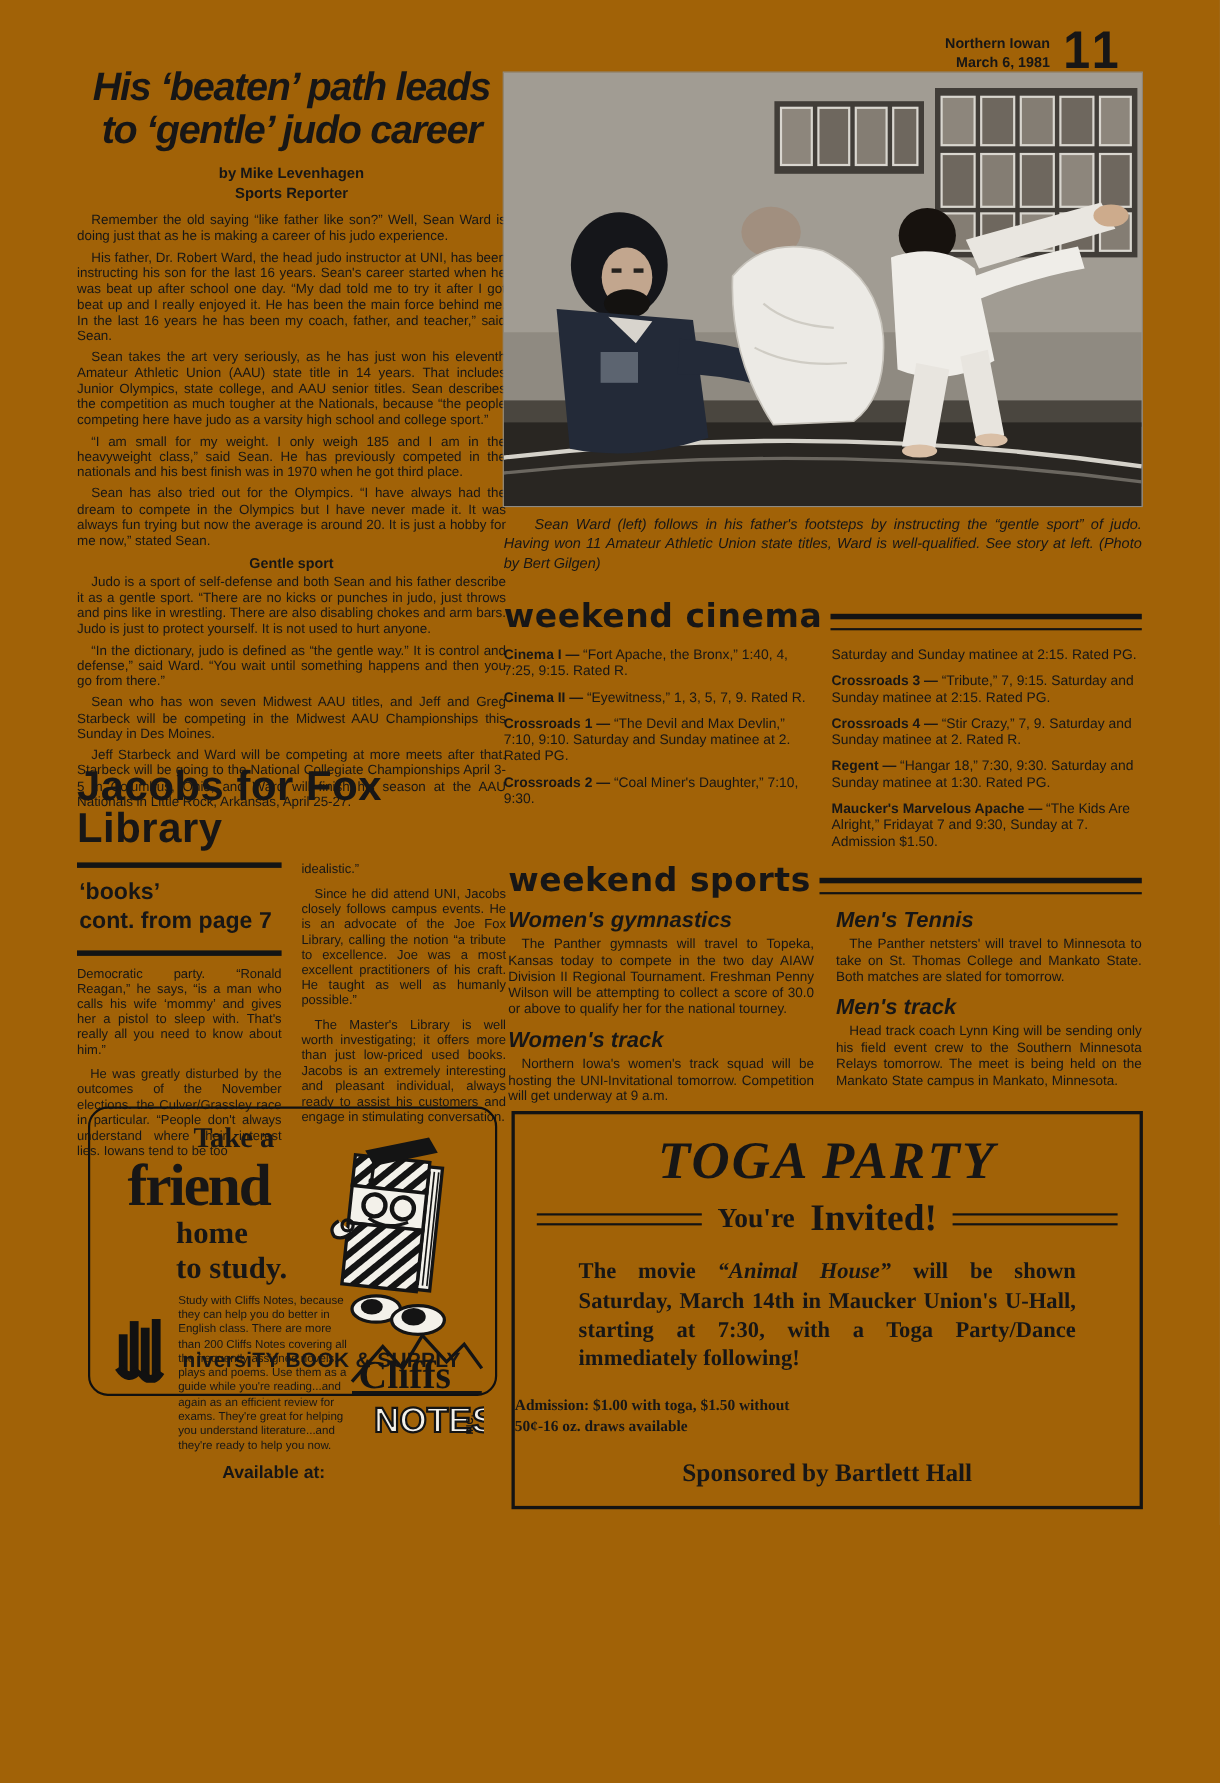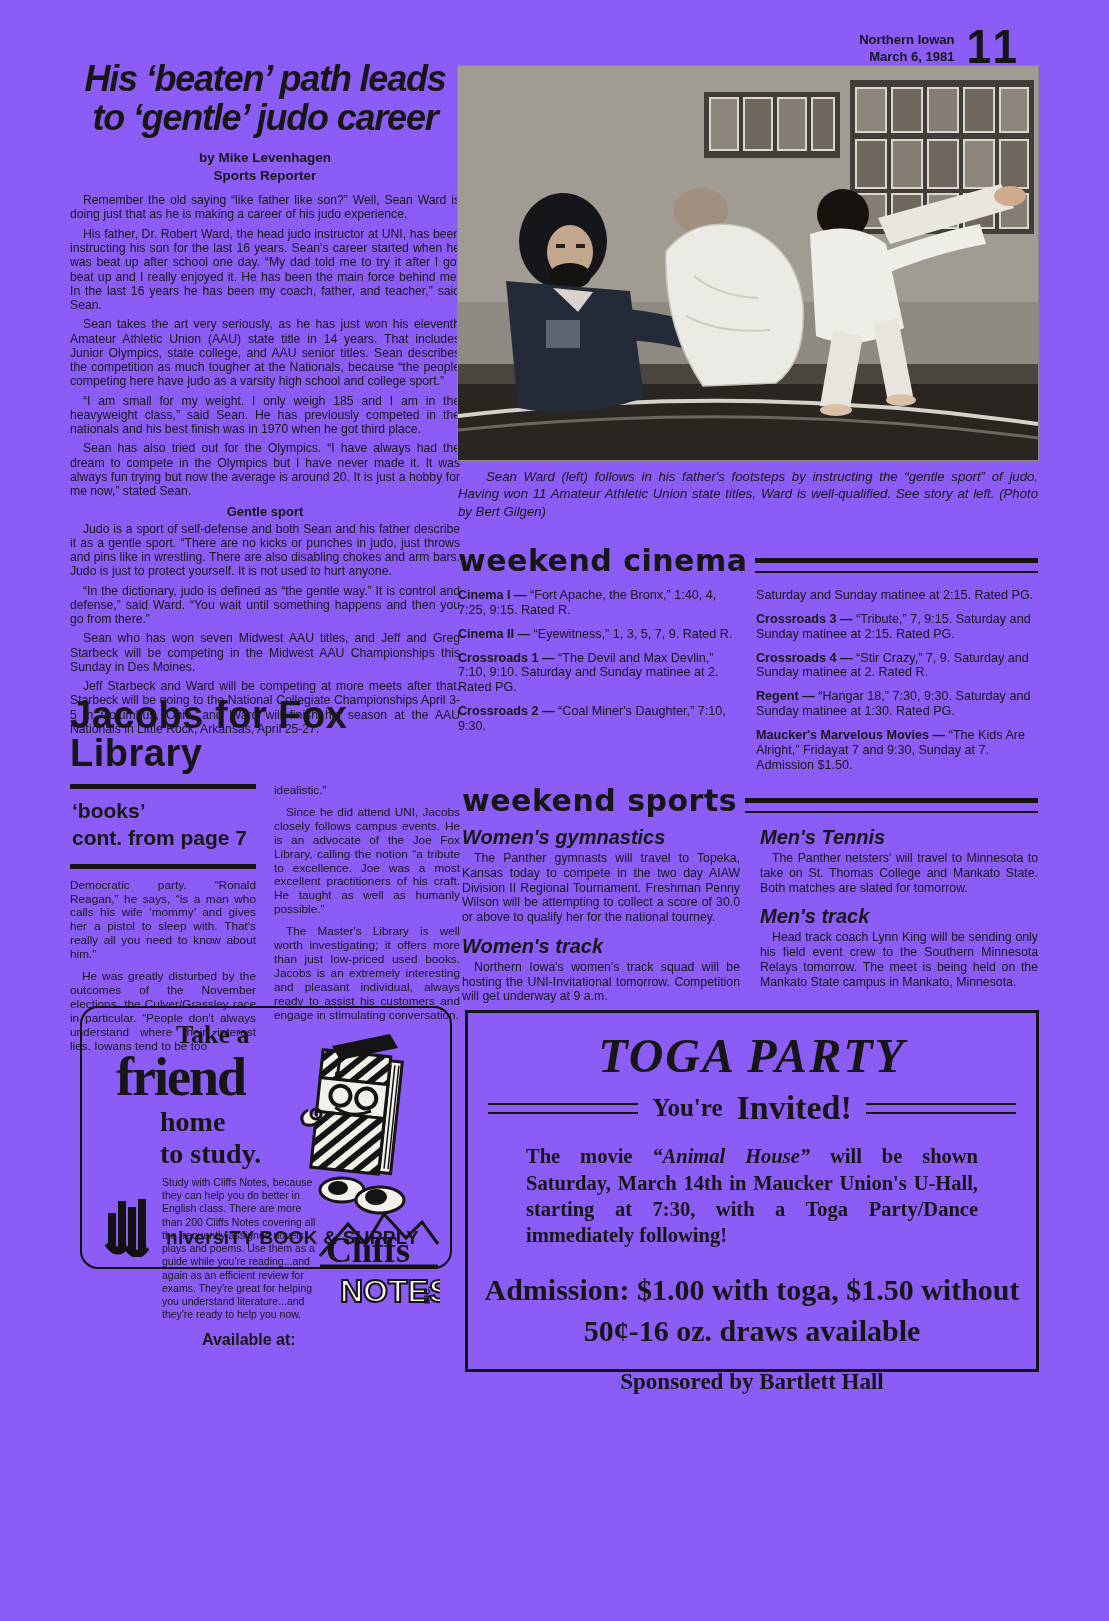--- a/index.html
+++ b/index.html
@@ -1,18 +1,18 @@
 <!DOCTYPE html>
 <html><head>
 <meta charset="utf-8">
 <style>
   html,body{margin:0;padding:0;background:#9a9894;}
   .page{
     position:relative;width:1109px;height:1621px;margin:0 auto;
-    background:#8b5cf6;color:#171616;
+    background:#a16207;color:#171616;
     font-family:"Liberation Sans",sans-serif;overflow:hidden;
   }
   
   .masthead{position:absolute;top:26px;right:88px;display:flex;align-items:flex-start;gap:12px;}
   .mh-text{text-align:right;font-weight:bold;font-size:13px;line-height:1.3;padding-top:6px;}
   .page-num{font-weight:bold;font-size:44px;letter-spacing:4px;line-height:0.9;transform:scaleY(1.1);}
   
   .judo-col{position:absolute;left:70px;top:60px;width:390px;}
   .judo-headline{margin:0;font-size:36px;font-weight:bold;font-style:italic;letter-spacing:-1.2px;line-height:1.08;text-align:center;}
   .byline{margin-top:11px;text-align:center;font-weight:bold;font-size:13.5px;line-height:1.35;}
@@ -63,21 +63,21 @@
   .cliffs-logo{position:absolute;right:10px;top:196px;width:122px;height:118px;}
   
   .right-ad{position:absolute;left:465px;top:1010px;width:574px;height:362px;border:3px solid #131313;box-sizing:border-box;padding-top:18px;font-family:"Liberation Serif",serif;}
   .toga-title{text-align:center;font-size:48px;font-weight:bold;font-style:italic;letter-spacing:2px;line-height:1.05;margin:0;}
   .invite-row{display:flex;align-items:center;justify-content:center;gap:14px;margin-top:8px;}
   .inv-line{width:150px;height:7px;border-top:2px solid #131313;border-bottom:2px solid #131313;}
   .invite-pre{font-weight:bold;font-size:25px;}
   .invite-main{font-weight:bold;font-size:34px;}
   .toga-body{margin:16px 58px 0;font-size:20.5px;font-weight:bold;line-height:1.28;text-align:justify;}
   .movie-name{font-style:italic;}
-  .toga-adm{margin-top:22px;text-align:center;font-weight:bold;font-size:30px;line-height:1.35;}
+  .toga-adm{margin-top:22px;font-weight:bold;font-size:14px;line-height:1.35;}
   .toga-sponsor{margin-top:18px;text-align:center;font-weight:bold;font-size:23px;}
 </style>
 </head>
 <body>
 
 <div class="page">
 
   <div class="masthead">
     <div class="mh-text">
       <div>Northern Iowan</div>
@@ -185,21 +185,21 @@
         <p class="cin-entry"><span class="venue">Cinema I —</span> <span>“Fort Apache, the Bronx,” 1:40, 4, 7:25, 9:15. Rated R.</span></p>
         <p class="cin-entry"><span class="venue">Cinema II —</span> <span>“Eyewitness,” 1, 3, 5, 7, 9. Rated R.</span></p>
         <p class="cin-entry"><span class="venue">Crossroads 1 —</span> <span>“The Devil and Max Devlin,” 7:10, 9:10. Saturday and Sunday matinee at 2. Rated PG.</span></p>
         <p class="cin-entry"><span class="venue">Crossroads 2 —</span> <span>“Coal Miner's Daughter,” 7:10, 9:30.</span></p>
       </div>
       <div class="cin-col">
         <p class="cin-entry"><span class="venue"></span><span>Saturday and Sunday matinee at 2:15. Rated PG.</span></p>
         <p class="cin-entry"><span class="venue">Crossroads 3 —</span> <span>“Tribute,” 7, 9:15. Saturday and Sunday matinee at 2:15. Rated PG.</span></p>
         <p class="cin-entry"><span class="venue">Crossroads 4 —</span> <span>“Stir Crazy,” 7, 9. Saturday and Sunday matinee at 2. Rated R.</span></p>
         <p class="cin-entry"><span class="venue">Regent —</span> <span>“Hangar 18,” 7:30, 9:30. Saturday and Sunday matinee at 1:30. Rated PG.</span></p>
-        <p class="cin-entry"><span class="venue">Maucker's Marvelous Movies —</span> <span>“The Kids Are Alright,” Fridayat 7 and 9:30, Sunday at 7. Admission $1.50.</span></p>
+        <p class="cin-entry"><span class="venue">Maucker's Marvelous Apache —</span> <span>“The Kids Are Alright,” Fridayat 7 and 9:30, Sunday at 7. Admission $1.50.</span></p>
       </div>
     </div>
   </div>
 
   <div class="sports">
     <div class="sec-head">
       <span class="sec-title">weekend sports</span>
       <span class="sec-rule"></span>
     </div>
     <div class="sp-cols">

